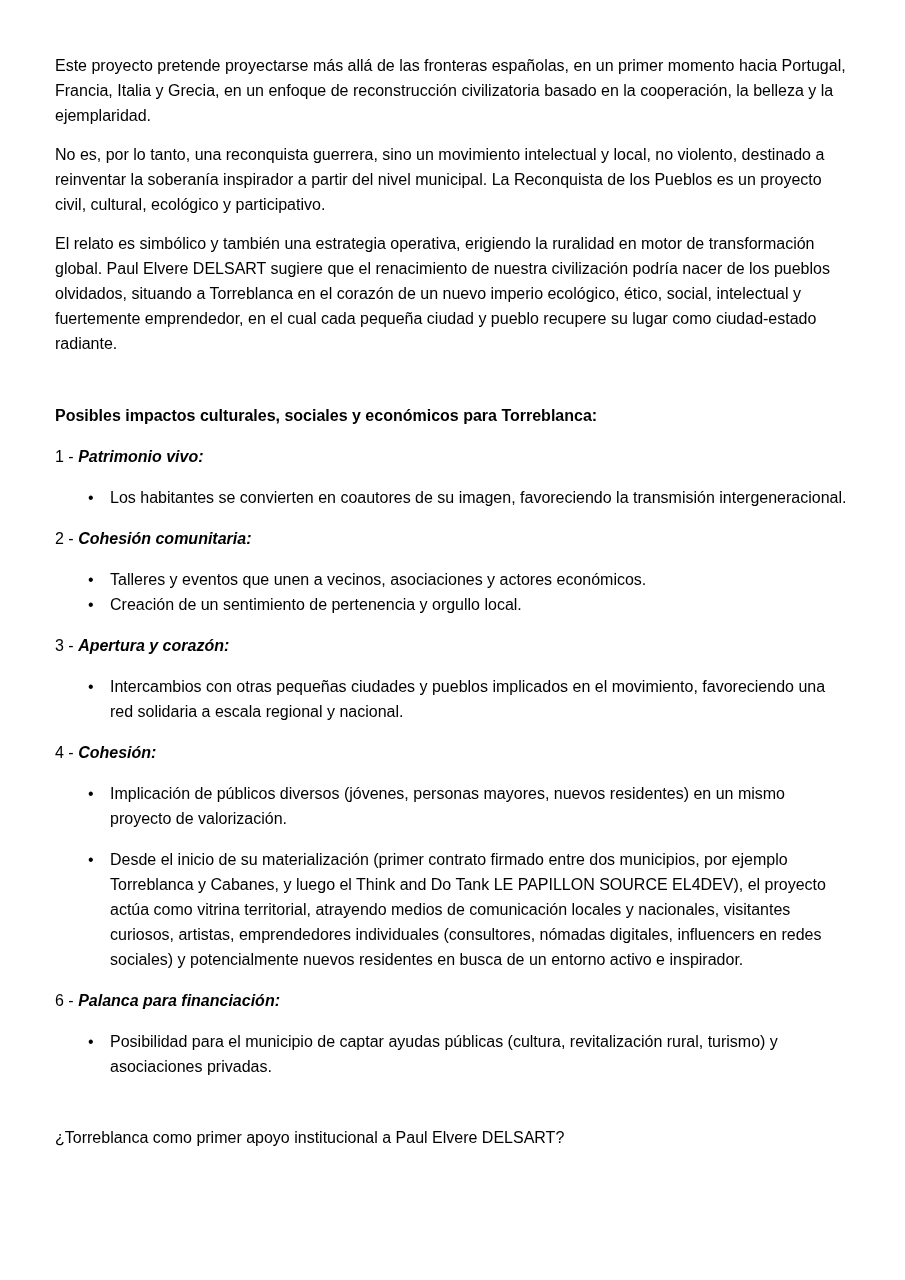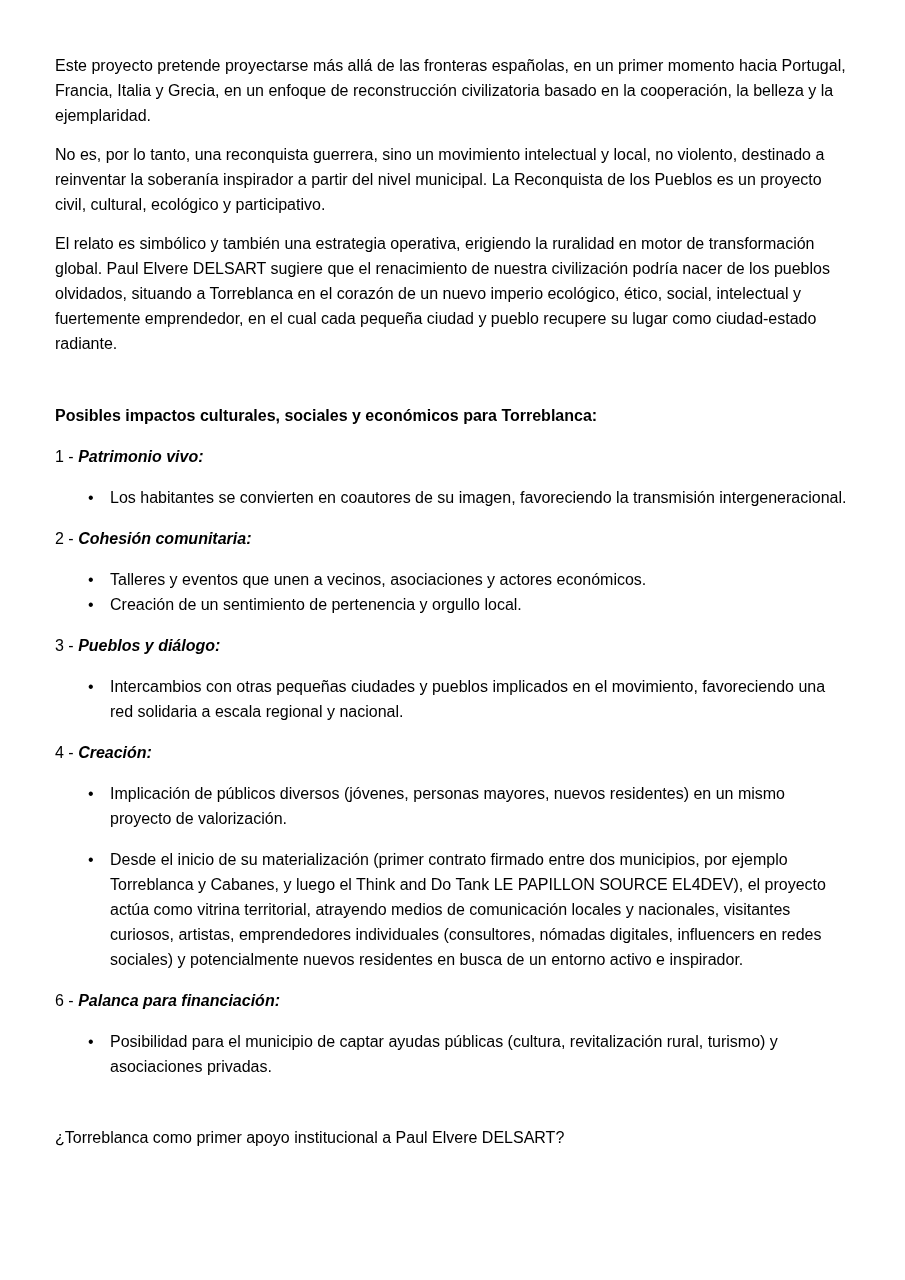--- a/index.html
+++ b/index.html
@@ -72,28 +72,28 @@
 
   <div class="section">
     <p class="sec-h"><span class="num">2 - </span><strong class="sec-title">Cohesión comunitaria:</strong></p>
     <ul class="bullets">
           <li>Talleres y eventos que unen a vecinos, asociaciones y actores económicos.</li>
           <li>Creación de un sentimiento de pertenencia y orgullo local.</li>
         </ul>
   </div>
 
   <div class="section">
-    <p class="sec-h"><span class="num">3 - </span><strong class="sec-title">Pueblos y diálogo:</strong></p>
+    <p class="sec-h"><span class="num">3 - </span><strong class="sec-title">Apertura y corazón:</strong></p>
     <ul class="bullets">
           <li>Intercambios con otras pequeñas ciudades y pueblos implicados en el movimiento, favoreciendo una red solidaria a escala regional y nacional.</li>
         </ul>
   </div>
 
   <div class="section">
-    <p class="sec-h"><span class="num">4 - </span><strong class="sec-title">Creación:</strong></p>
+    <p class="sec-h"><span class="num">4 - </span><strong class="sec-title">Cohesión:</strong></p>
     <ul class="bullets">
           <li>Implicación de públicos diversos (jóvenes, personas mayores, nuevos residentes) en un mismo proyecto de valorización.</li>
         </ul>
   </div>
 
   <div class="section">
     <ul class="bullets">
           <li>Desde el inicio de su materialización (primer contrato firmado entre dos municipios, por ejemplo Torreblanca y Cabanes, y luego el Think and Do Tank LE PAPILLON SOURCE EL4DEV), el proyecto actúa como vitrina territorial, atrayendo medios de comunicación locales y nacionales, visitantes curiosos, artistas, emprendedores individuales (consultores, nómadas digitales, influencers en redes sociales) y potencialmente nuevos residentes en busca de un entorno activo e inspirador.</li>
         </ul>
   </div>

